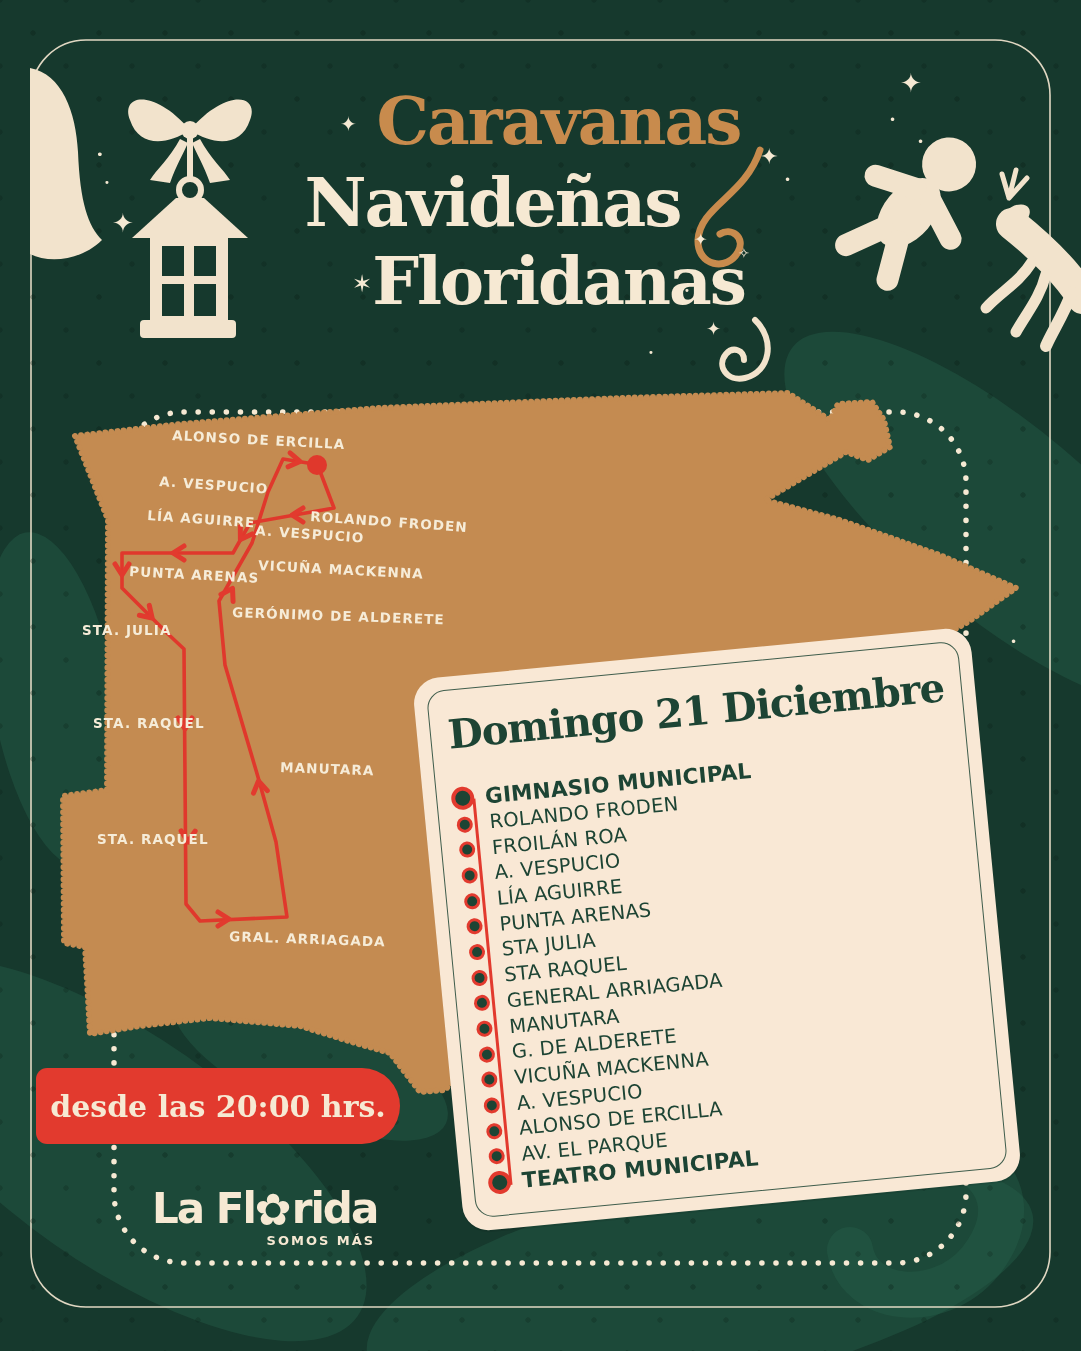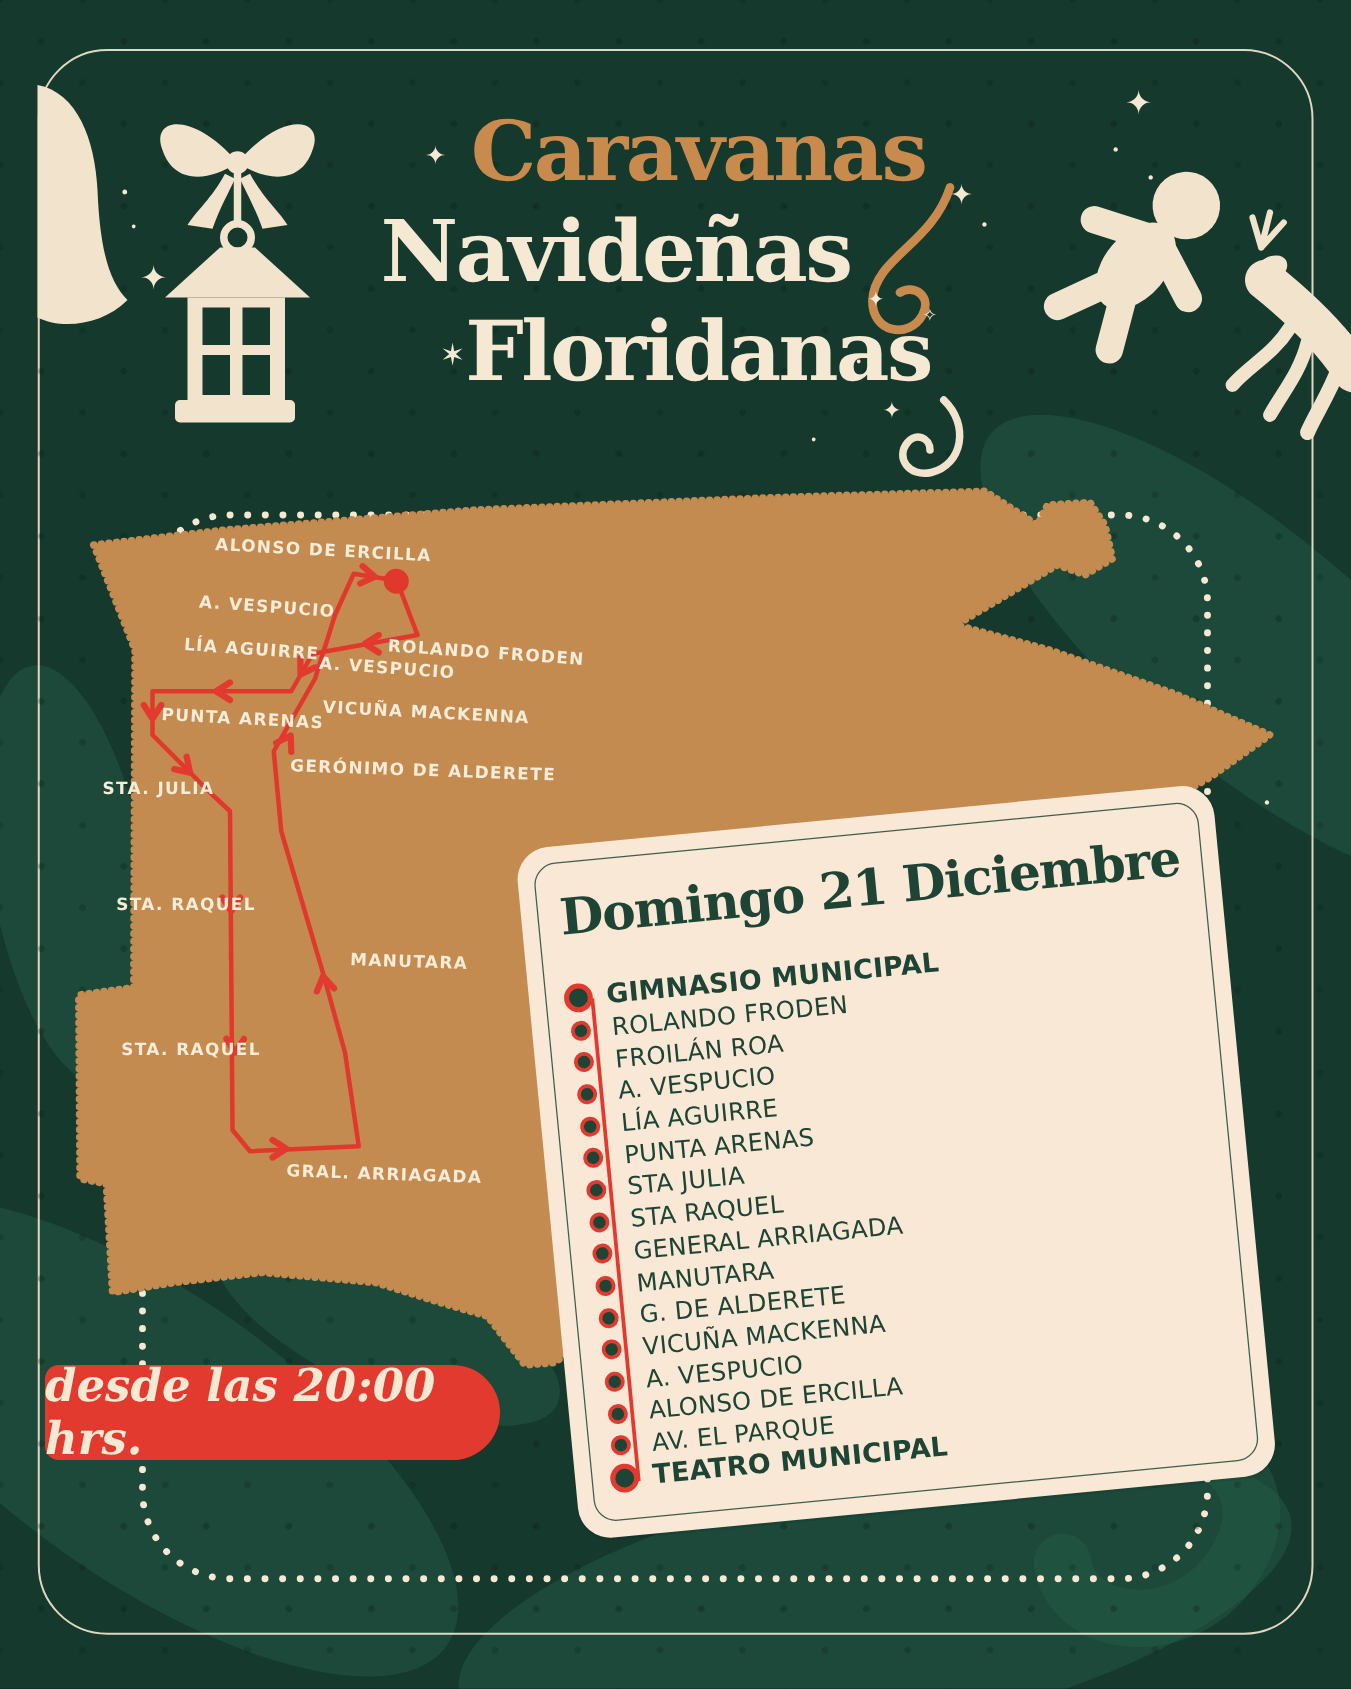--- a/index.html
+++ b/index.html
@@ -57,25 +57,25 @@
   .dotcol{width:30px;display:flex;justify-content:center;flex:none;}
   .stop-dot{width:16px;height:16px;border-radius:50%;background:var(--greentext);
             border:3.4px solid var(--red);box-sizing:border-box;}
   .stop.em .stop-dot{width:23px;height:23px;border:4px solid var(--red);}
   .stop-label{margin-left:10px;font-size:19.5px;color:var(--greentext);font-weight:500;
               letter-spacing:.2px;white-space:nowrap;}
   .stop.em .stop-label{font-size:21.5px;font-weight:800;margin-left:8px;}
 
   
   .time-pill{
-    position:absolute;left:36px;top:1092px;width:364px;height:76px;z-index:5;
+    position:absolute;left:36px;top:1068px;width:364px;height:76px;z-index:5;
     background:var(--red);border-radius:14px 48px 48px 14px;
     display:flex;align-items:center;justify-content:center;
     font-family:"DejaVu Serif","Liberation Serif",serif;font-weight:700;
-    font-size:36px;color:var(--cream);letter-spacing:0px;font-style:italic;
+    font-size:30px;color:var(--cream);letter-spacing:0px;
   }
 
   
   .logo{position:absolute;left:152px;top:1188px;z-index:5;color:var(--cream);
         font-weight:900;letter-spacing:-2px;font-size:42px;line-height:1;white-space:nowrap;}
   .logo .flower{font-size:44px;letter-spacing:0;vertical-align:-2px;}
   .logo .tagline{position:absolute;right:2px;bottom:-15px;font-size:13px;font-weight:800;
                  letter-spacing:2px;}
 
   
@@ -287,20 +287,24 @@
           <span class="dotcol">
             <span class="stop-dot"></span>
           </span>
           <span class="stop-label">TEATRO MUNICIPAL</span>
         </div>
       </div>
   </div>
 
   <div class="time-pill">desde las 20:00 hrs.</div>
 
+  <div class="logo">
+    <span>La Fl</span><span class="flower">✿</span><span>rida</span>
+    <span class="tagline">SOMOS MÁS</span>
+  </div>
 
   <div id="sparkles">
       <span class="sparkle" style="left: 96px; top: 148px; font-size: 13px;">•</span>
       <span class="sparkle" style="left: 104px; top: 178px; font-size: 10px;">•</span>
       <span class="sparkle" style="left: 112px; top: 210px; font-size: 26px;">✦</span>
       <span class="sparkle" style="left: 340px; top: 114px; font-size: 20px;">✦</span>
       <span class="sparkle" style="left: 352px; top: 272px; font-size: 24px;">✶</span>
       <span class="sparkle" style="left: 694px; top: 232px; font-size: 16px;">✦</span>
       <span class="sparkle" style="left: 684px; top: 286px; font-size: 10px;">•</span>
       <span class="sparkle" style="left: 706px; top: 320px; font-size: 18px;">✦</span>

